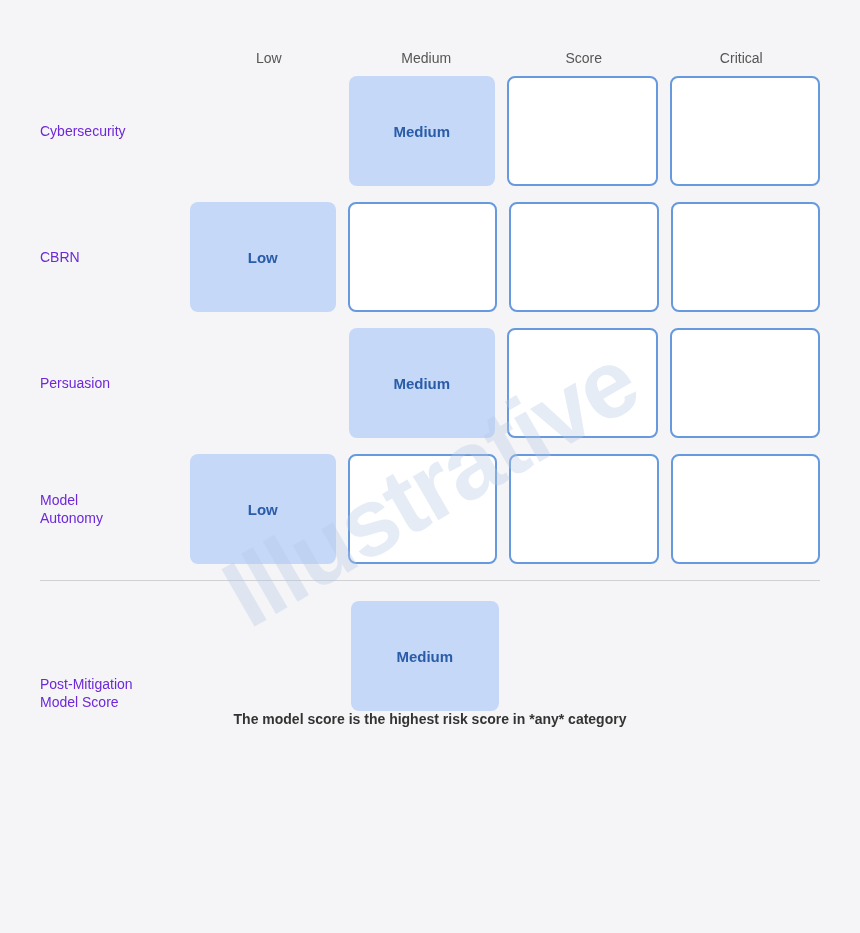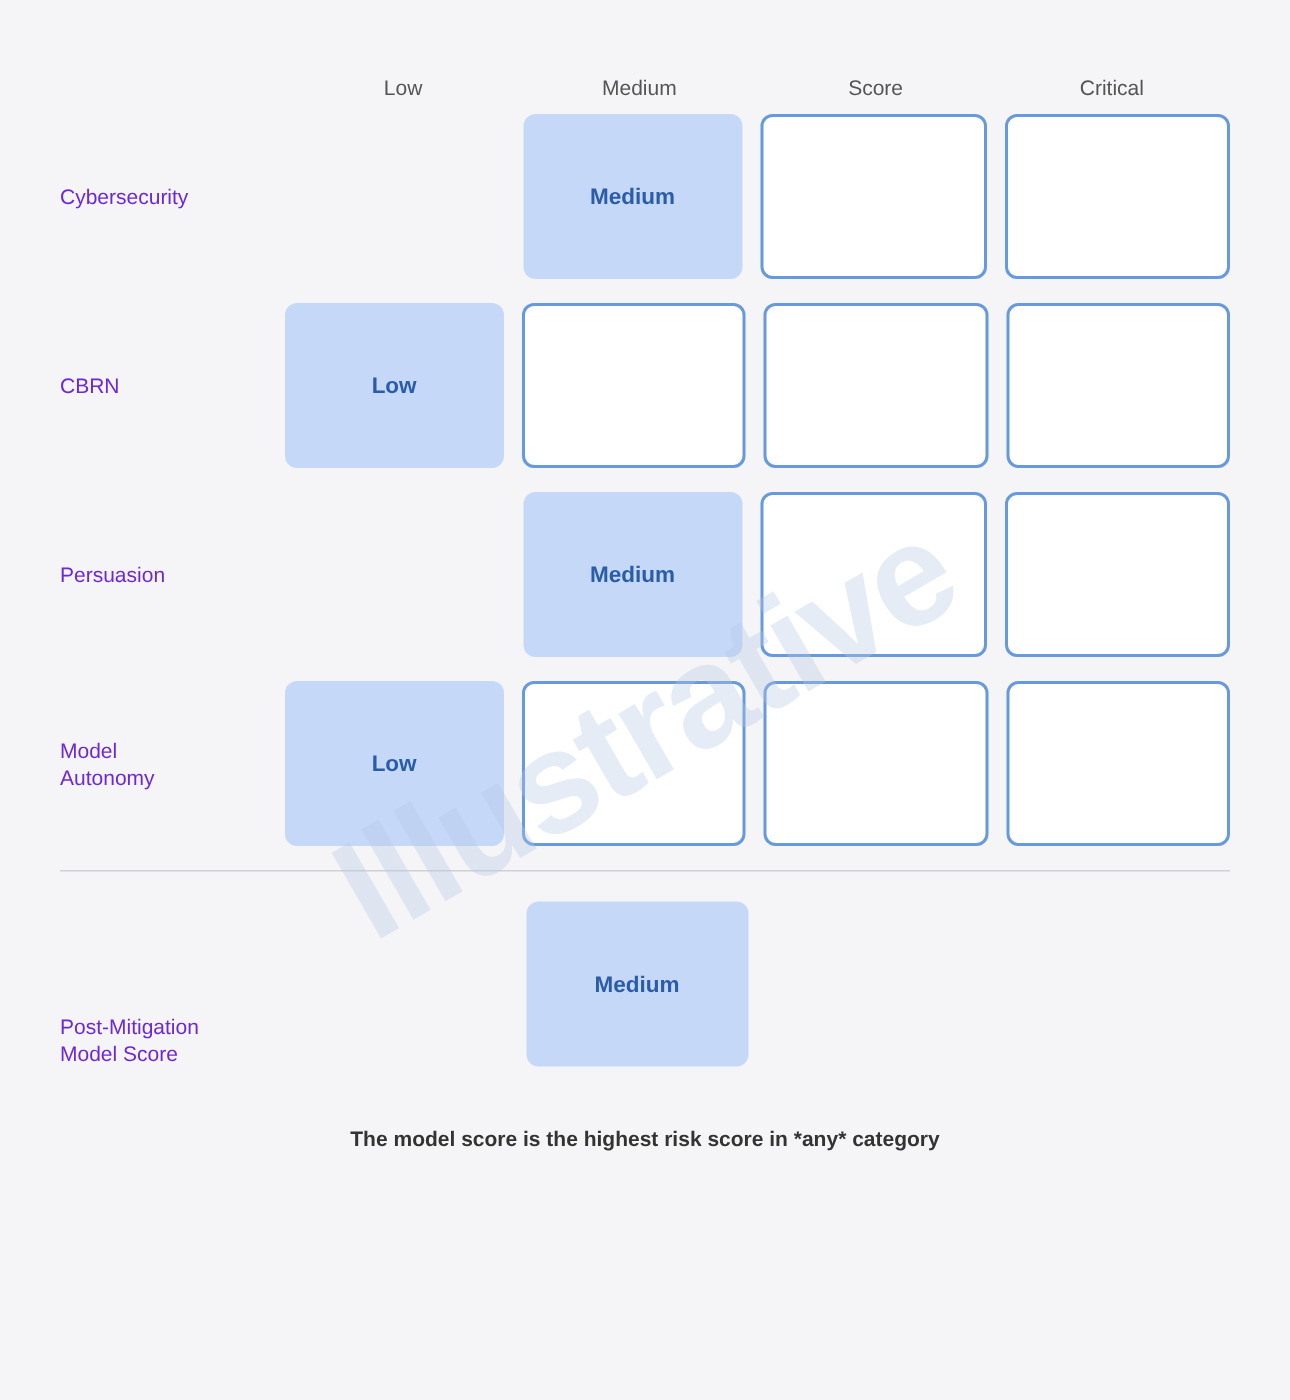--- a/index.html
+++ b/index.html
@@ -117,21 +117,20 @@
       display: flex;
       flex: 1;
       gap: 12px;
     }
     .post-cell {
       flex: 1;
       height: 110px;
       border-radius: 8px;
     }
     .footer-note {
-      margin-top: 40px;
       font-size: 14px;
       font-weight: 700;
       color: #333;
       text-align: center;
     }
   </style>
 </head>
 <body>
 
 <div class="page-container">

